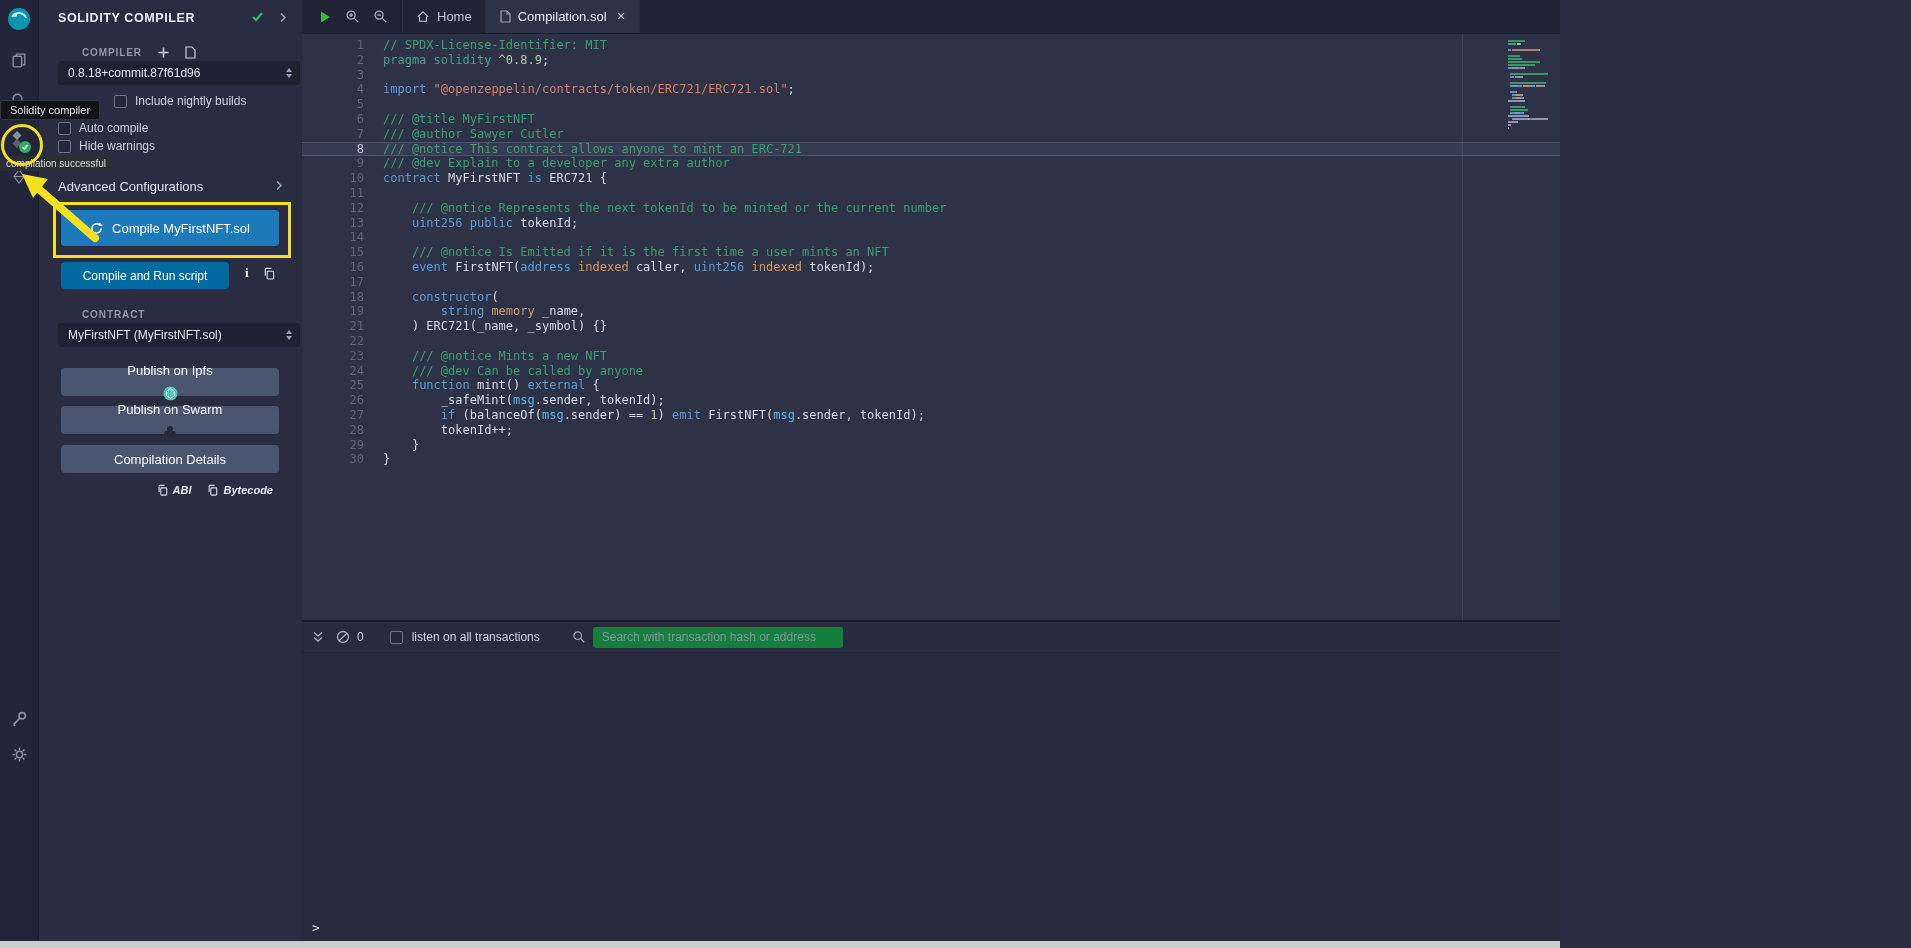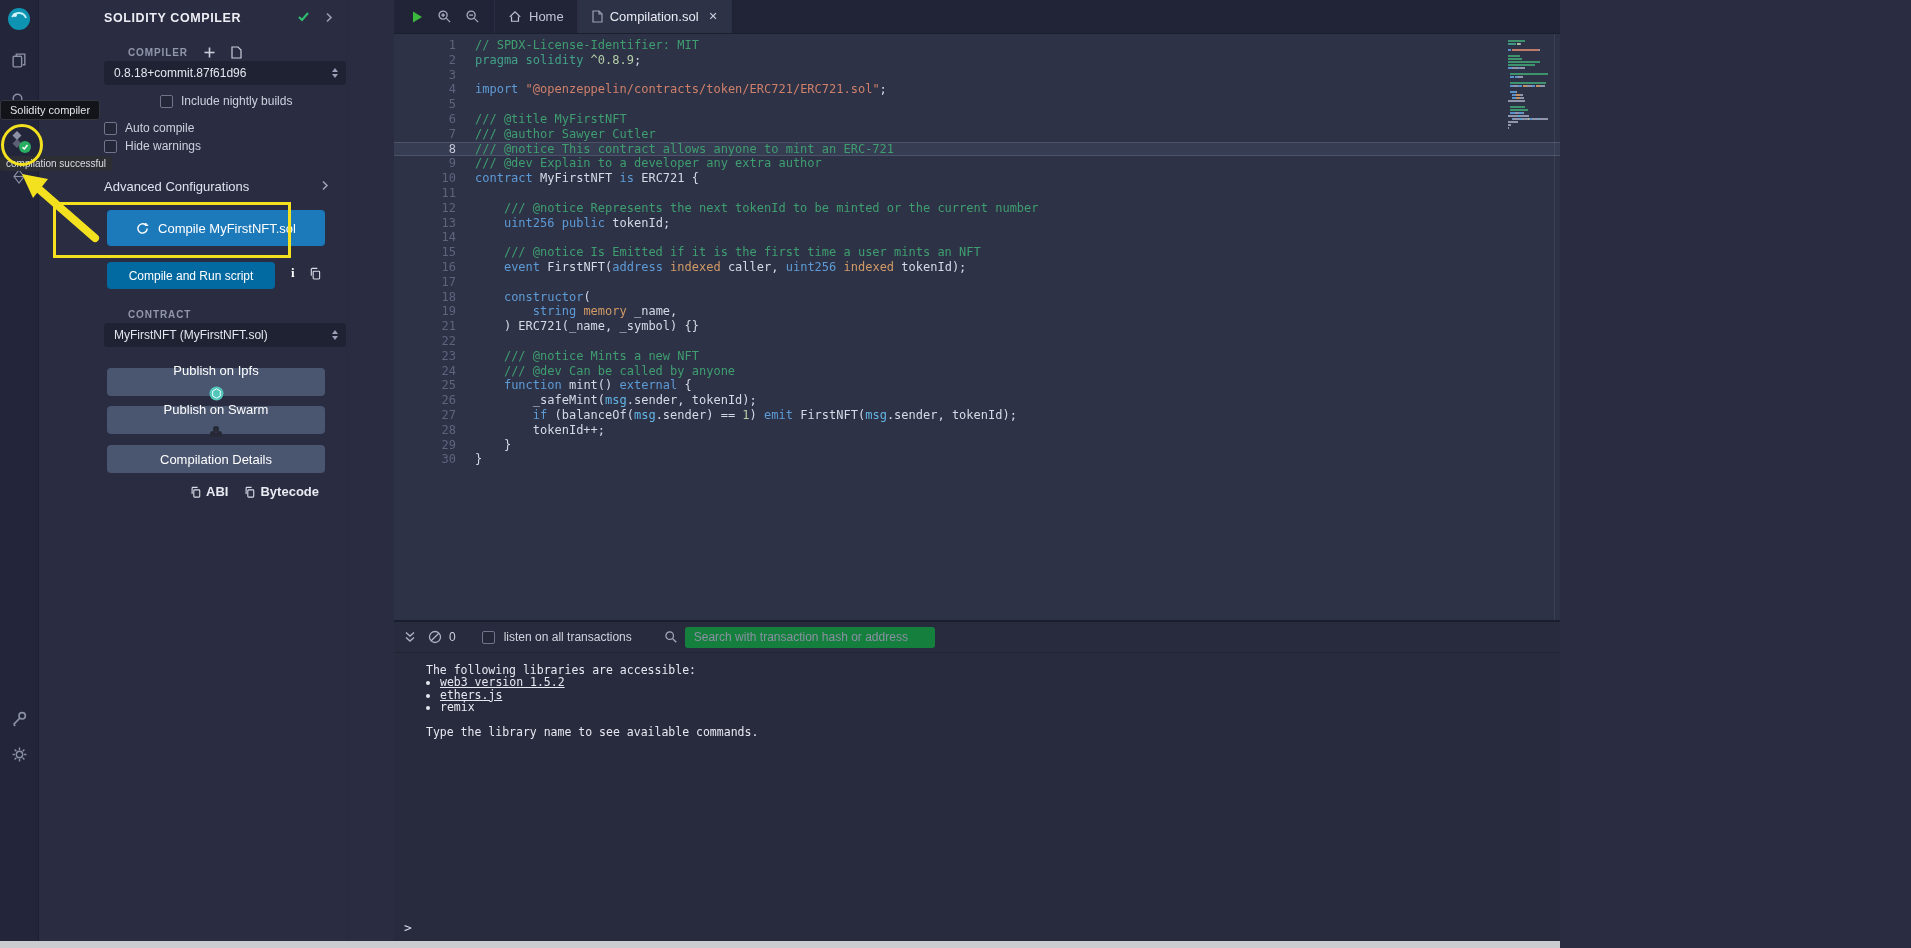--- a/index.html
+++ b/index.html
@@ -1,16 +1,16 @@
 <!DOCTYPE html>
 <html style="--accent: #1c79ba; --anno: #f3e11f;"><head>
 <meta charset="utf-8">
 <style>
   html,body{margin:0;padding:0;background:#2a2d41;font-family:"Liberation Sans",sans-serif;}
-  #app{position:relative;width:1560px;height:948px;display:flex;overflow:hidden;gap:46px;}
+  #app{position:relative;width:1560px;height:948px;display:flex;overflow:hidden;}
 
   
   .iconbar{flex:0 0 38px;background:#23263a;position:relative;z-index:6;border-right:1px solid #1d2030;}
   .ib-icon{position:absolute;left:0;width:38px;display:flex;justify-content:center;color:#8b90a5;}
   .ib-icon svg{display:block;}
   .sol-wrap{position:relative;width:22px;height:22px;}
   .ib-badge{position:absolute;left:11px;top:11px;width:12px;height:12px;border-radius:50%;background:#27ae60;display:flex;align-items:center;justify-content:center;}
 
   
   .sidepanel{flex:0 0 262px;background:#2a2d41;position:relative;z-index:4;border-right:1px solid #20233344;}
@@ -29,21 +29,21 @@
   .cb-row{position:absolute;display:flex;align-items:center;gap:8px;font-size:12px;color:#ccd0dd;}
   .adv-row{position:absolute;top:179px;left:19px;right:18px;display:flex;align-items:center;font-size:13px;color:#dfe2ee;cursor:pointer;}
   .adv-row .sp-chevron{margin-left:auto;}
   .btn{border:none;border-radius:4px;color:#fff;display:flex;align-items:center;justify-content:center;cursor:pointer;font-family:inherit;}
   #compile-btn{position:absolute;top:210px;left:22px;width:218px;height:36px;background:var(--accent,#1c79ba);font-size:13px;gap:9px;}
   #compile-run-btn{position:absolute;top:262px;left:22px;width:168px;height:27px;background:#0369a1;font-size:12px;}
   .info-i{position:absolute;top:265px;left:206px;color:#fff;font-weight:700;font-size:13px;font-family:"Liberation Serif",serif;}
   .sp-copy{color:#d9dce8;display:flex;cursor:pointer;}
   #copy-run{position:absolute;top:267px;left:224px;}
   .gray-btn{position:absolute;left:22px;width:218px;height:28px;background:#4a5570;font-size:13px;gap:8px;flex-direction:column;}
-  .abi-row{position:absolute;top:484px;right:28px;display:flex;gap:16px;align-items:center;font-size:13px;font-weight:700;color:#e9ebf3;}
+  .abi-row{position:absolute;top:484px;right:28px;display:flex;gap:16px;align-items:center;font-size:11px;font-weight:700;color:#e9ebf3;font-style:italic;}
   .abi-item{display:flex;gap:5px;align-items:center;cursor:pointer;}
 
   
   .tooltip{position:absolute;z-index:20;background:#121419;border:1px solid #33363f;color:#e2e4ea;font-size:11px;padding:3px 9px;border-radius:3px;white-space:nowrap;}
   #tt-solidity{left:0;top:100px;}
   #tt-compile{left:0;top:156px;background:#2c2e33;border:none;font-size:10px;padding:2px 6px;color:#dcdee6;}
   #anno-circle{position:absolute;left:1px;top:124px;width:36px;height:36px;border:3px solid var(--anno,#f3e11f);border-radius:50%;z-index:30;}
   #anno-rect{position:absolute;left:53px;top:202px;width:232px;height:50px;border:3px solid var(--anno,#f3e11f);z-index:25;}
   #anno-arrow{position:absolute;left:0;top:140px;z-index:31;}
 
@@ -522,30 +522,20 @@
           <span>listen on all transactions</span>
         </label>
         <span class="term-search-ic">
           <svg width="14" height="14" viewBox="0 0 16 16" fill="none" stroke="currentColor" stroke-width="1.4">
               <circle cx="6.5" cy="6.5" r="4.3"></circle>
               <line x1="10" y1="10" x2="14" y2="14"></line>
             </svg>
         </span>
         <input class="term-search" placeholder="Search with transaction hash or address" style="">
       </div>
-      <div class="term-content">
-        <div>The following libraries are accessible:</div>
-        <ul class="lib-list" id="lib-list">
-            <li><span class="term-link">web3 version 1.5.2</span></li>
-            <li><span class="term-link">ethers.js</span></li>
-            <li><span>remix</span></li>
-          </ul>
-        <div class="term-blank"></div>
-        <div>Type the library name to see available commands.</div>
-      </div>
       <div class="term-prompt">&gt;</div>
     </div>
   </div>
 
   <div class="tooltip" id="tt-solidity">Solidity compiler</div>
   <div class="tooltip" id="tt-compile">compilation successful</div>
   <div id="anno-circle"></div>
   <div id="anno-rect"></div>
   <svg id="anno-arrow" width="130" height="120" viewBox="0 0 130 120">
     <line x1="95" y1="98" x2="40" y2="50" stroke="#f3e11f" stroke-width="8" stroke-linecap="round"></line>

